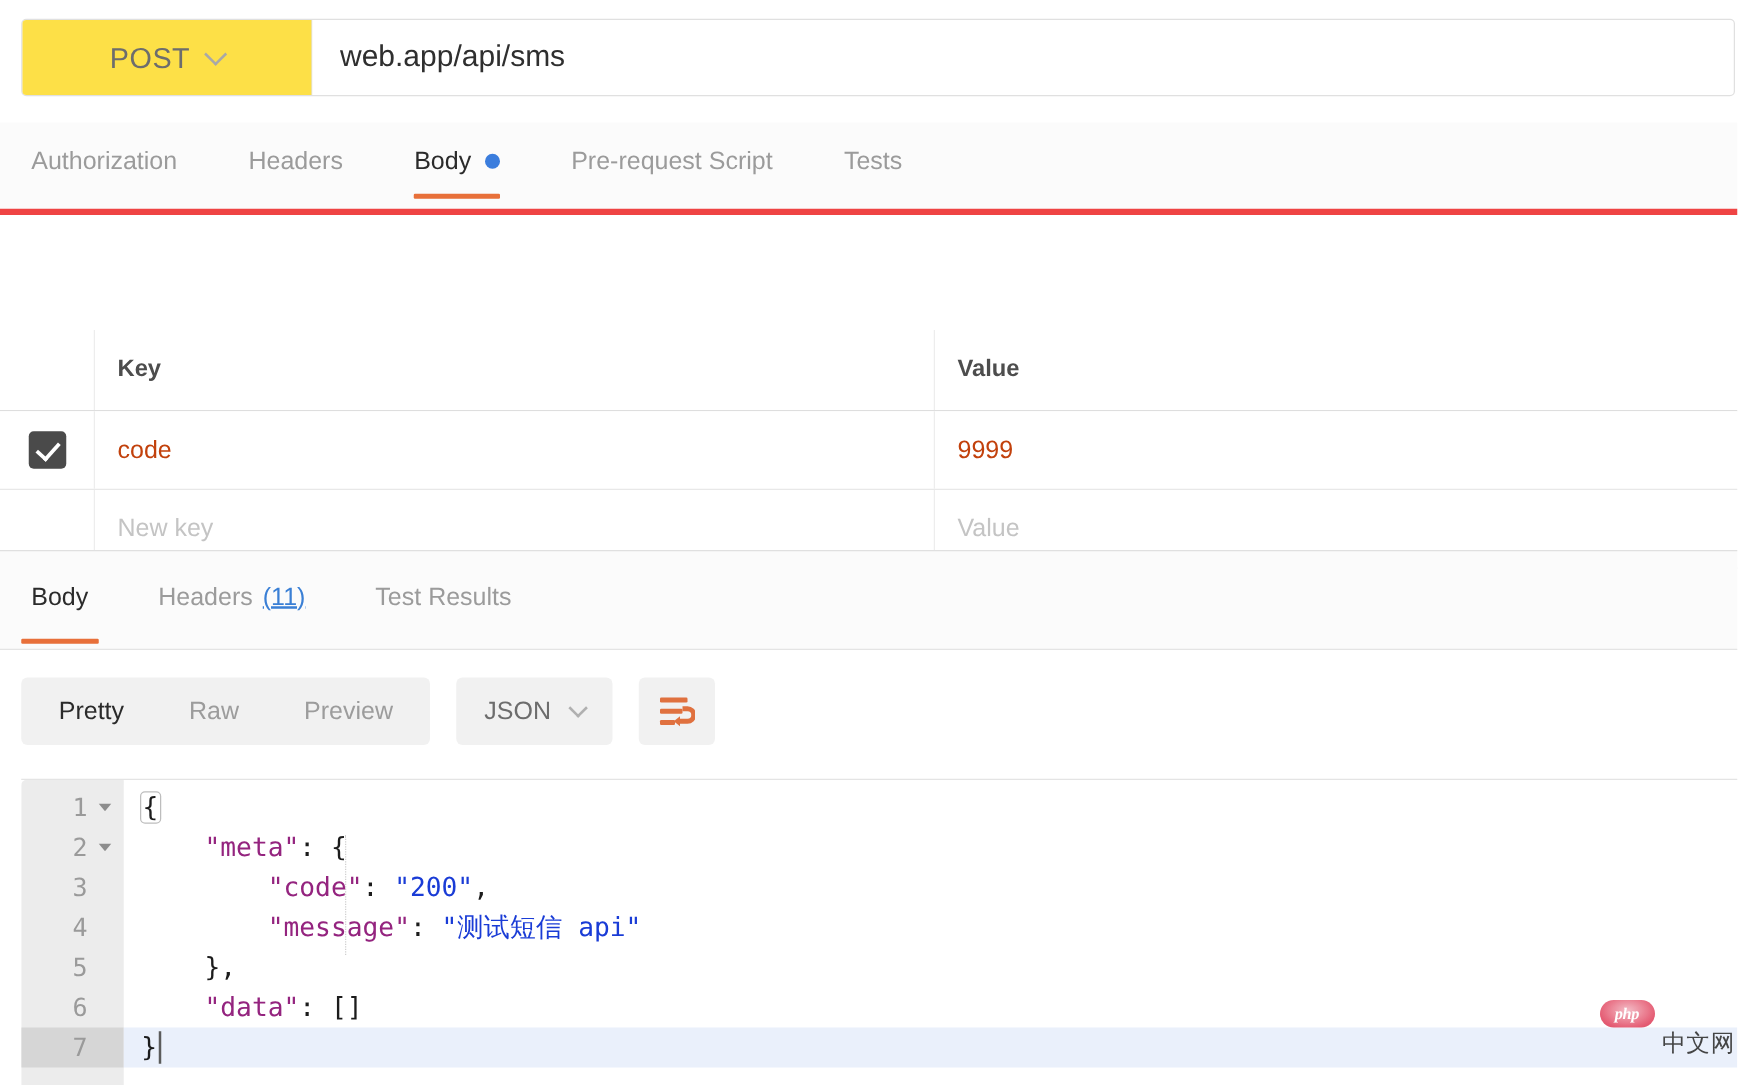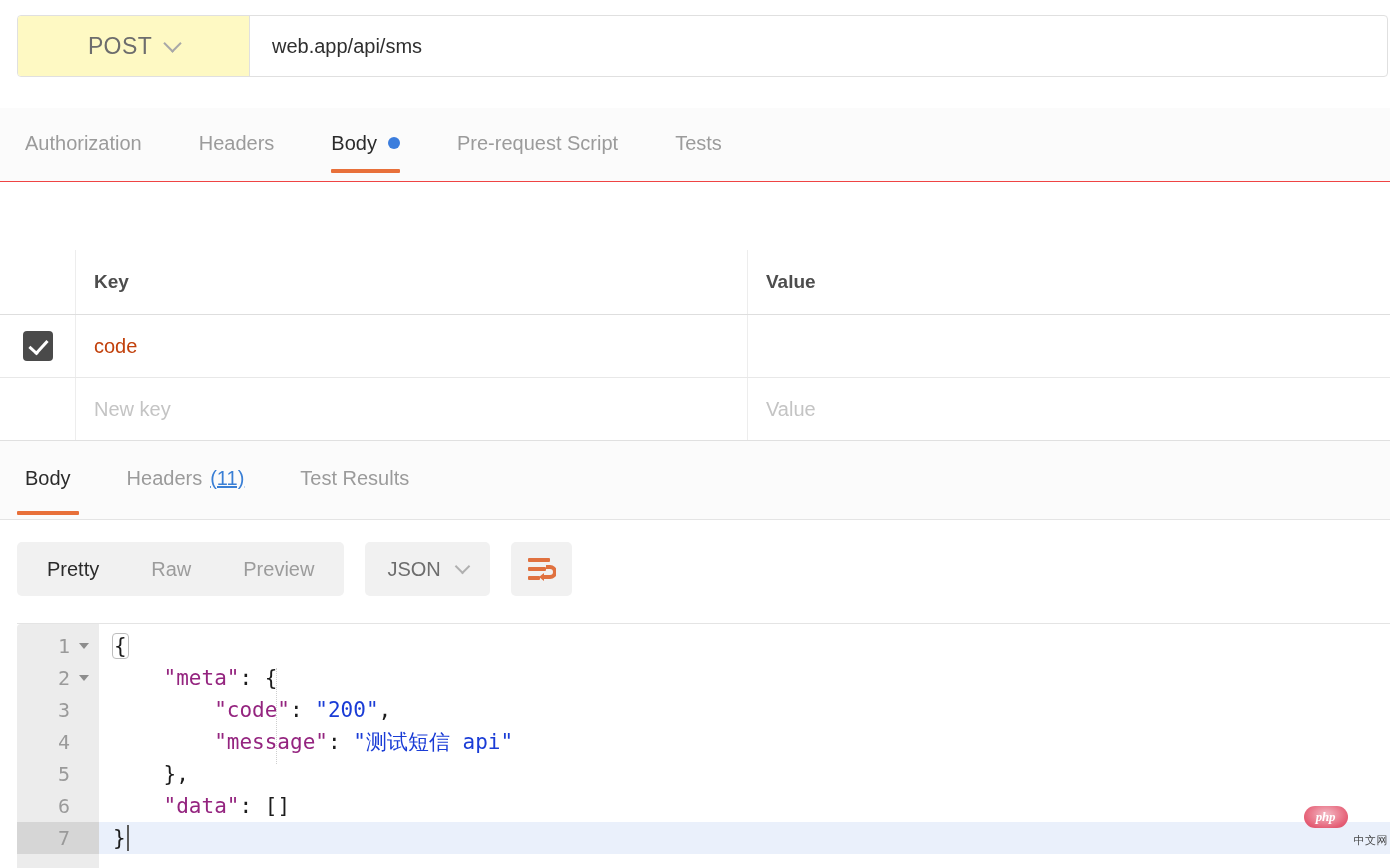--- a/index.html
+++ b/index.html
@@ -13,43 +13,43 @@
 
   
   .urlbar {
     position: absolute; left: 17px; top: 15px;
     width: 1371px; height: 62px;
     border: 1px solid #e0e0e0; border-radius: 4px;
     background: #ffffff;
     display: flex; align-items: stretch;
   }
   .method-box {
-    width: 232px; background: #fef9c3;
+    width: 232px; background: #fde047;
     border-right: 1px solid #e0e0e0;
     border-radius: 3px 0 0 3px;
     display: flex; align-items: center; justify-content: center;
     cursor: pointer;
   }
   .method-label {
     font-size: 23px; color: #6d6d6d; letter-spacing: .4px; font-weight: 400;
   }
   .chev {
     display:inline-block; width: 13px; height: 13px;
     border-right: 2.3px solid #a8a8a8; border-bottom: 2.3px solid #a8a8a8;
     transform: rotate(45deg); margin-left: 14px; margin-bottom: 6px;
   }
   .url-input {
     flex: 1; display: flex; align-items: center; padding-left: 22px;
-    font-size: 20px; color: #2f2f2f; cursor: text; background: transparent;
+    font-size: 24px; color: #2f2f2f; cursor: text; background: transparent;
   }
 
   
   .req-tabs {
-    position: absolute; left: 0; top: 108px; width: 1390px; height: 74px;
-    background: #fbfbfb; border-bottom: 1px solid #ef4444;
+    position: absolute; left: 0; top: 98px; width: 1390px; height: 74px;
+    background: #fbfbfb; border-bottom: 5px solid #ef4444;
     display: flex; align-items: flex-end; padding-left: 25px;
   }
   .rtab {
     position: relative; height: 74px; display: flex; align-items: center;
     font-size: 20px; color: #9b9b9b; margin-right: 57px; cursor: pointer;
     padding-bottom: 2px;
   }
   .rtab.active { color: #2b2b2b; }
   .rtab.active::after {
     content:""; position: absolute; left: 0; right: 0; bottom: 8px;
@@ -73,21 +73,21 @@
     margin-right: 13px; position: relative; flex: none;
   }
   .radio-opt.sel .radio-circ { background: #fdf0e8; border-color: #e8703a; }
   .radio-opt.sel .radio-circ::after {
     content:""; position: absolute; left: 4px; top: 4px;
     width: 11px; height: 11px; border-radius: 50%; background: #e8703a;
   }
   .radio-lab { font-size: 20px; color: #3a3a3a; }
 
   
-  .kvtable { position: absolute; left: 0; top: 250px; width: 1390px; }
+  .kvtable { position: absolute; left: 0; top: 264px; width: 1390px; }
   .kvrow { display: flex; border-bottom: 1px solid #e8e8e8; background:#fff; }
   .kvrow.head { border-bottom: 1px solid #dedede; }
   .cell-chk {
     width: 76px; flex: none; border-right: 1px solid #ededed;
     display: flex; align-items: center; justify-content: center;
   }
   .cell-key {
     width: 672px; flex: none; border-right: 1px solid #ededed;
     display: flex; align-items: center; padding-left: 18px;
   }
@@ -203,21 +203,21 @@
   }
   .php-pill {
     width: 44px; height: 22px; border-radius: 11px;
     background: radial-gradient(ellipse at 50% 38%, #f4b9c4 0%, #e4566e 72%, #d8425c 100%);
     display: flex; align-items: center; justify-content: center;
   }
   .php-pill span {
     font-family: Liberation Serif, serif; font-size: 13px; font-style: italic;
     font-weight: bold; color: #ffffff; letter-spacing: -.3px;
   }
-  .wm-cn { font-size: 11px; color: #3c3c3c; letter-spacing: .5px; margin-top: 48px; }
+  .wm-cn { font-size: 19px; color: #3c3c3c; letter-spacing: .5px; margin-top: 48px; }
 </style>
 </head>
 <body>
 
 <div id="app">
 
   <div class="urlbar">
     <div class="method-box">
       <span class="method-label">POST</span>
       <span class="chev"></span>
@@ -257,20 +257,23 @@
         <span class="th">Value</span>
       </div>
     </div>
 
     <div class="kvrow data">
       <div class="cell-chk">
         <span class="checkbox"></span>
       </div>
       <div class="cell-key">
         <span class="td">code</span>
+      </div>
+      <div class="cell-val">
+        <span class="td">9999</span>
       </div>
     </div>
 
     <div class="kvrow newrow">
       <div class="cell-chk"></div>
       <div class="cell-key">
         <span class="td ph">New key</span>
       </div>
       <div class="cell-val">
         <span class="td ph">Value</span>

